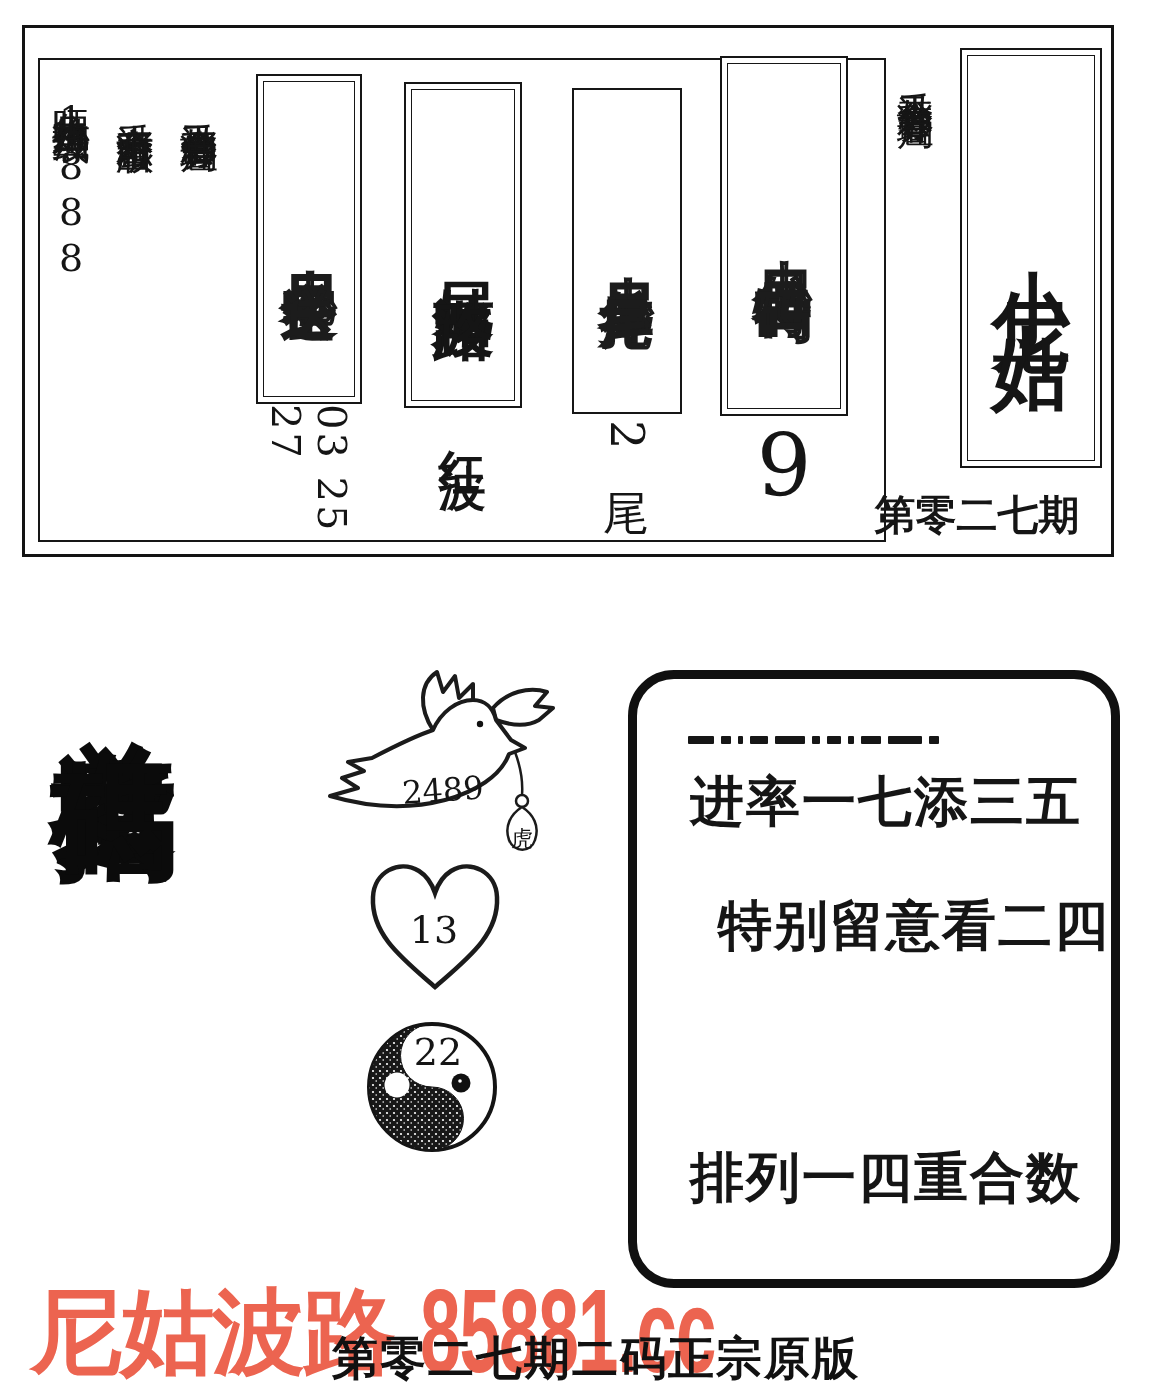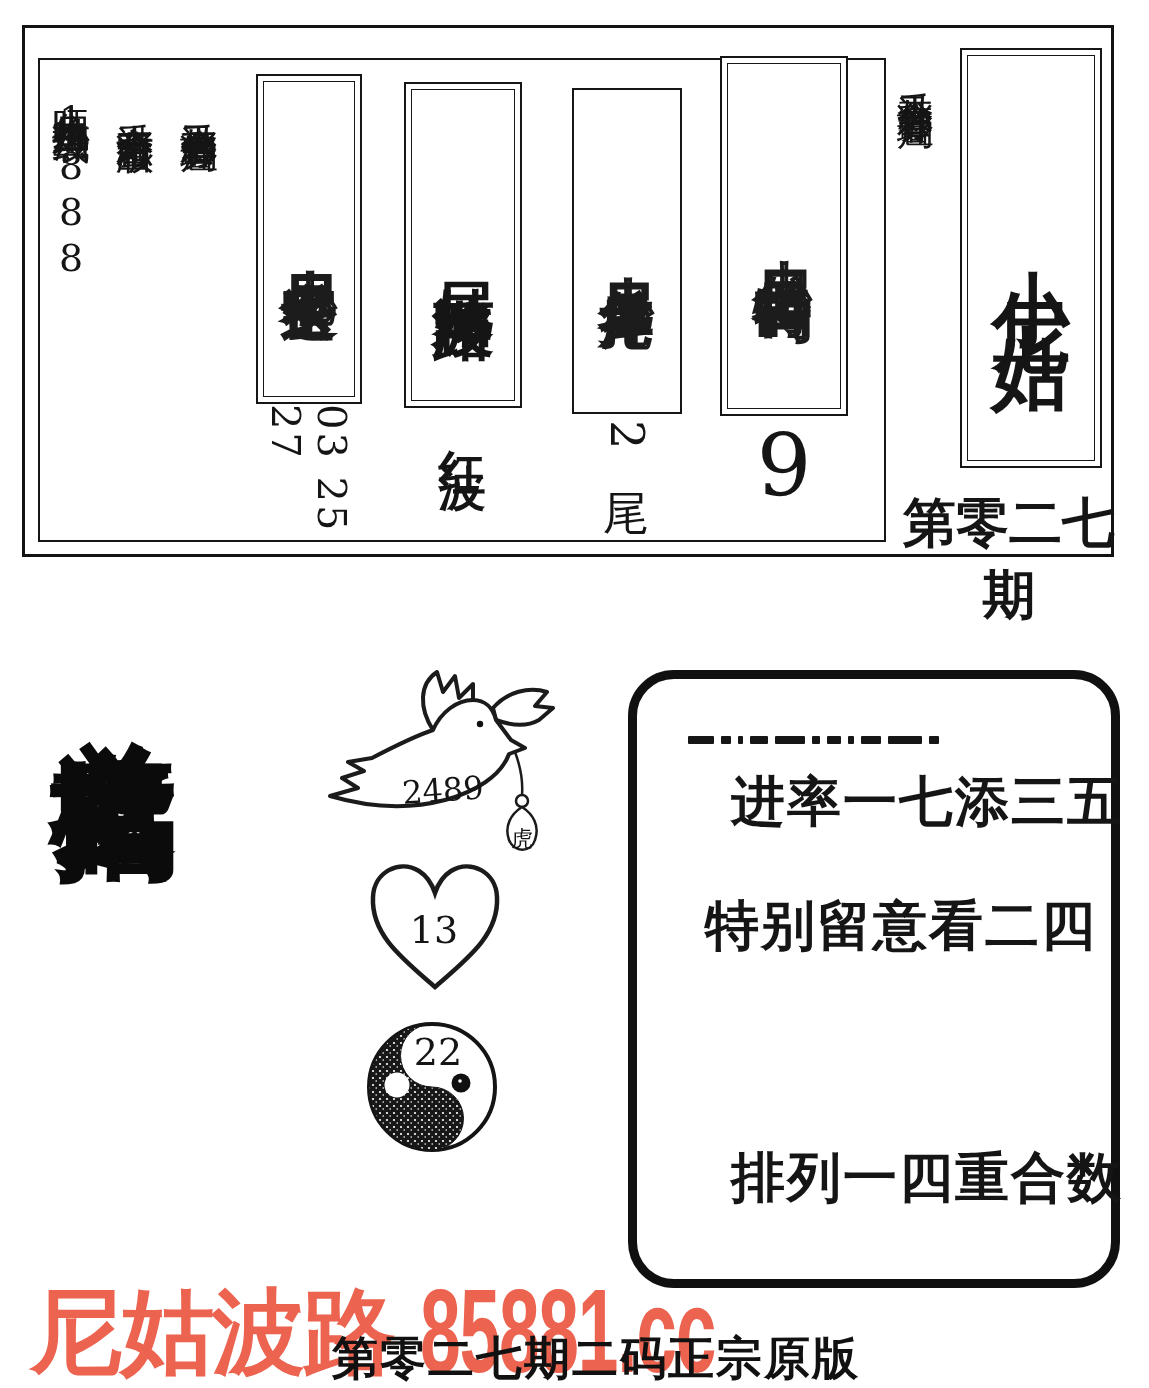--- a/index.html
+++ b/index.html
@@ -13,21 +13,21 @@
   .frame2{border:2px solid #161616;}
   .dbox{border:2px solid #161616;padding:5px;background:#fff;}
   .dbox-in{border:1px solid #161616;width:100%;height:100%;
            display:flex;align-items:center;justify-content:center;}
   .sbox{border:2px solid #161616;background:#fff;
         display:flex;align-items:center;justify-content:center;}
   .outline-t{color:#fff;-webkit-text-stroke:2.2px #1c1c1c;}
   .boxtitle{font-weight:600;}
   .val{display:flex;align-items:flex-start;justify-content:center;}
   .col{line-height:1.08;letter-spacing:2px;font-size:38px;}
-  .verse{font-size:54px;font-weight:700;letter-spacing:2px;white-space:nowrap;margin-left:41px;}
+  .verse{font-size:54px;font-weight:700;letter-spacing:2px;white-space:nowrap;}
   .dashrow{display:flex;align-items:center;gap:7px;height:9px;}
   .dashrow span{display:block;height:8px;background:#161616;border-radius:1px;}
   .wm-cn{font-family:"Liberation Sans",sans-serif;font-weight:800;font-size:93px;
          line-height:1;letter-spacing:-2px;}
   .wm-num{font-family:"Liberation Sans",sans-serif;font-weight:800;font-size:118px;
           line-height:1;transform:scaleX(0.62);transform-origin:left bottom;letter-spacing:-2px;}
   .caption{font-size:46px;font-weight:700;letter-spacing:2px;white-space:nowrap;}
   .bigtitle{font-family:"Liberation Sans",sans-serif;font-weight:900;font-size:126px;
             line-height:1.04;letter-spacing:6px;color:#0b0b0b;}
   svg text{font-family:"DejaVu Serif",serif;fill:#151515;}
@@ -80,21 +80,21 @@
   </div>
 
   <div class="abs vtext" style="left:894px;top:62px;height:420px;font-size:37px;line-height:1.1;letter-spacing:3px;">香港马会彩券管理局:</div>
 
   <div class="abs dbox" style="left:960px;top:48px;width:142px;height:420px;">
     <div class="dbox-in">
         <span class="vtext" style="font-size:78px;font-weight:800;letter-spacing:34px;">小尼姑</span>
       </div>
   </div>
 
-  <div class="abs" style="left:900px;top:488px;width:218px;text-align:center;font-size:53px;font-weight:600;">第零二七期</div>
+  <div class="abs" style="left:868px;top:488px;width:218px;text-align:center;font-size:41px;font-weight:600;">第零二七期</div>
 
   <div class="abs vtext bigtitle" style="left:50px;top:638px;height:664px;">曾道女指碼</div>
 
   <svg class="abs" style="left:315px;top:668px;" width="250" height="205" viewBox="0 0 250 205">
     <g fill="#fff" stroke="#1b1b1b" stroke-width="4" stroke-linejoin="round">
       <path d="M118,62 C104,40 104,16 122,4 L128,24 L140,8 L144,30 L158,16 L158,34 C158,44 150,56 138,62 Z"></path>
       <path d="M178,40 C192,24 214,18 232,24 L220,38 L238,40 L224,52 C210,60 192,56 181,52 Z"></path>
       <path d="M15,128 L43,120 L27,110 L49,103 L33,94 L57,90 C80,78 100,68 118,62 C126,44 142,32 158,32 C170,32 178,40 181,52 L196,72 L210,80 L194,86 C186,108 160,124 130,132 C96,141 56,140 15,128 Z"></path>
     </g>
     <circle cx="165" cy="56" r="3.2" fill="#111"></circle>
@@ -136,20 +136,20 @@
       <span style="width:30px"></span>
       <span style="width:8px"></span>
     <span style="width:14px"></span>
       <span style="width:6px"></span>
       <span style="width:20px"></span>
     <span style="width:34px"></span>
       <span style="width:10px"></span>
   </div>
 
   <div class="abs verse" style="left:690px;top:766px;">进率一七添三五</div>
-  <div class="abs verse" style="left:664px;top:890px;">特别留意看二四</div>
+  <div class="abs verse" style="left:718px;top:890px;">特别留意看二四</div>
   <div class="abs verse" style="left:690px;top:1142px;">排列一四重合数</div>
 
   <div class="abs wm-cn" style="left:30px;top:1286px;color:#ec6450;z-index:1;">尼姑波路</div>
   <div class="abs wm-num" style="left:420px;top:1272px;color:#ec6450;z-index:1;">85881.cc</div>
   <div class="abs caption" style="left:332px;top:1328px;z-index:2;color:#111;">第零二七期二码正宗原版</div>
 
 </div>
 
 </body></html>

